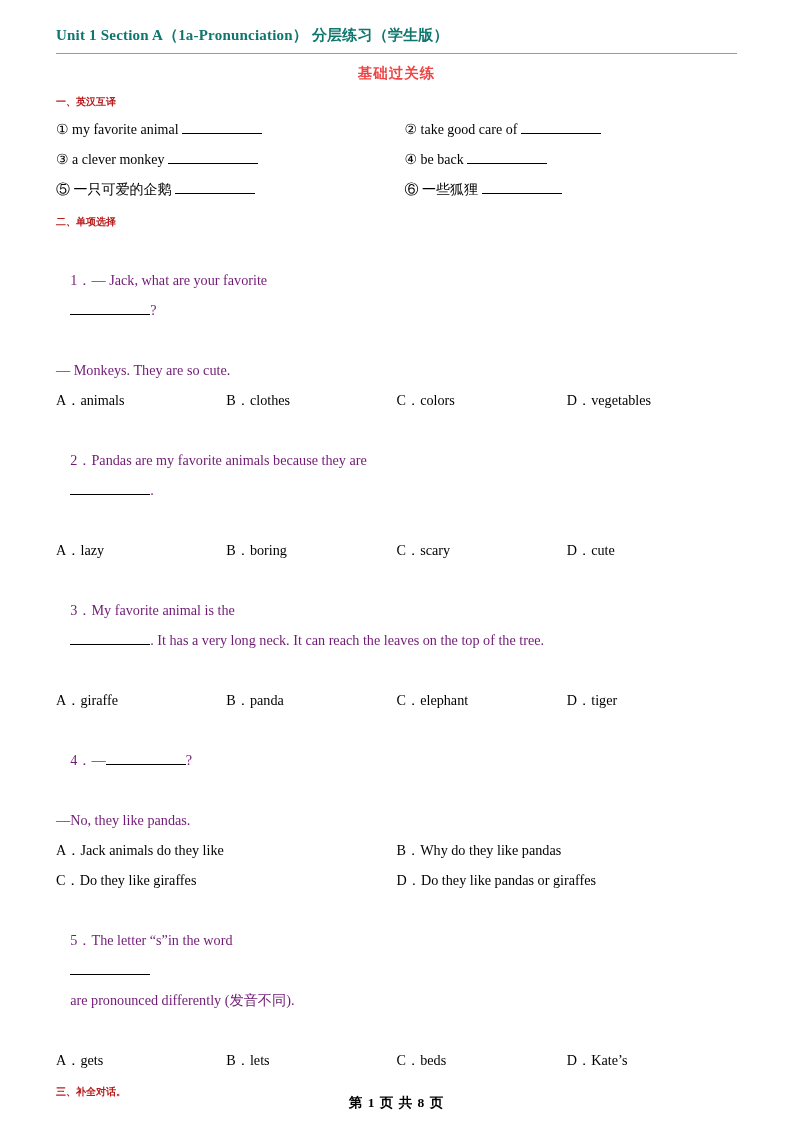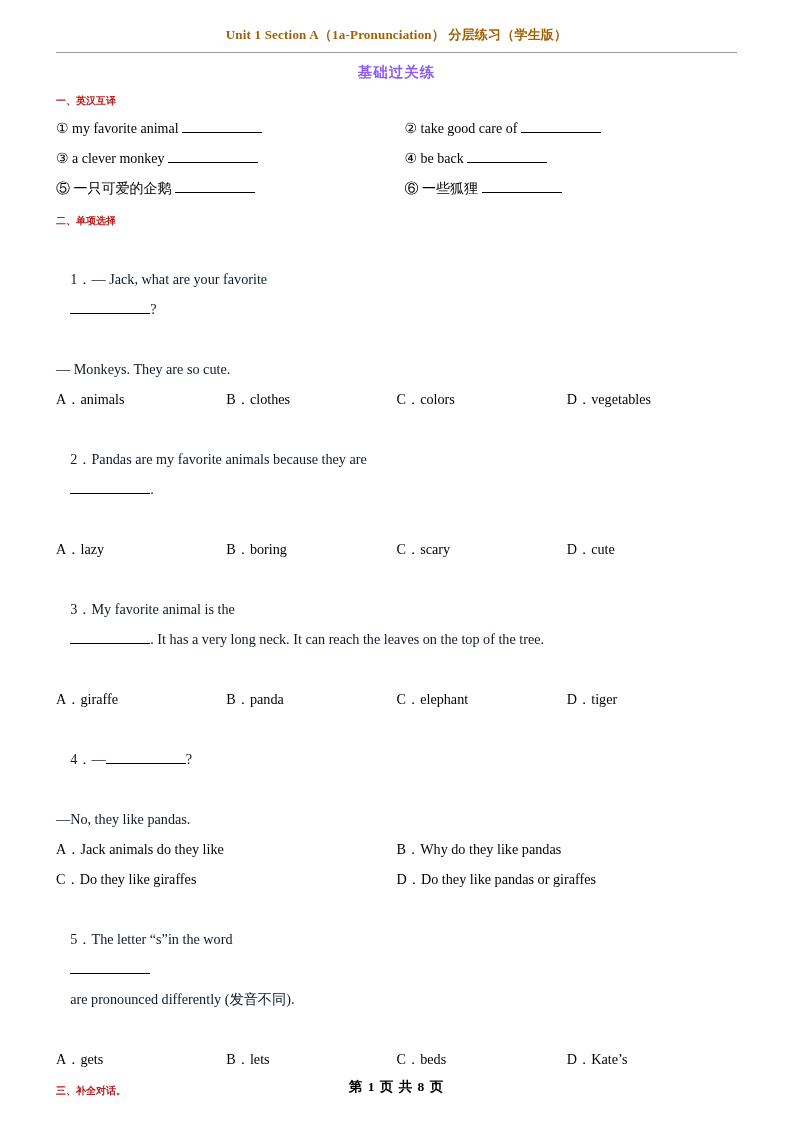--- a/index.html
+++ b/index.html
@@ -15,51 +15,50 @@
     position: relative;
   }
   .page {
     width: 793px;
     height: 1122px;
     box-sizing: border-box;
     padding: 16px 56px 0 56px;
     position: relative;
   }
   .doc-title {
-    text-align: center;
-    color: #a16207;
-    font-weight: bold;
-    font-size: 13px;
+    color: #0f766e;
+    font-weight: bold;
+    font-size: 15px;
     font-family: "Liberation Serif", serif;
     letter-spacing: 0.2px;
     padding-top: 10px;
     padding-bottom: 8px;
   }
   .title-rule {
     border-bottom: 1px solid #999999;
     margin: 0 0 10px 0;
   }
   .section-center {
     text-align: center;
     font-size: 14.5px;
     font-weight: bold;
-    color: #8b5cf6;
+    color: #ef4444;
     margin: 4px 0 12px 0;
     letter-spacing: 1px;
   }
   .heading {
     font-weight: bold;
     font-size: 10px;
     color: #b91c1c;
     margin: 10px 0 6px 0;
   }
   .line {
     font-size: 14.2px;
     line-height: 30px;
-    color: #0f172a;
+    color: #701a75;
     white-space: pre-wrap;
   }
   .row2 {
     display: flex;
     line-height: 30px;
     font-size: 14px;
   }
   .row2 > div {
     width: 50%;
     box-sizing: border-box;
@@ -86,21 +85,21 @@
     font-size: 14.2px;
     line-height: 30px;
   }
   .opts2 > div { width: 50%; }
   .dialog-line {
     font-size: 14.2px;
     line-height: 31px;
   }
   .footer {
     position: absolute;
-    bottom: 26px;
+    bottom: 10px;
     left: 0;
     right: 0;
     text-align: center;
     font-size: 13.5px;
     font-weight: bold;
     font-family: "Liberation Serif", serif;
     letter-spacing: 1px;
   }
 </style>
 </head>

